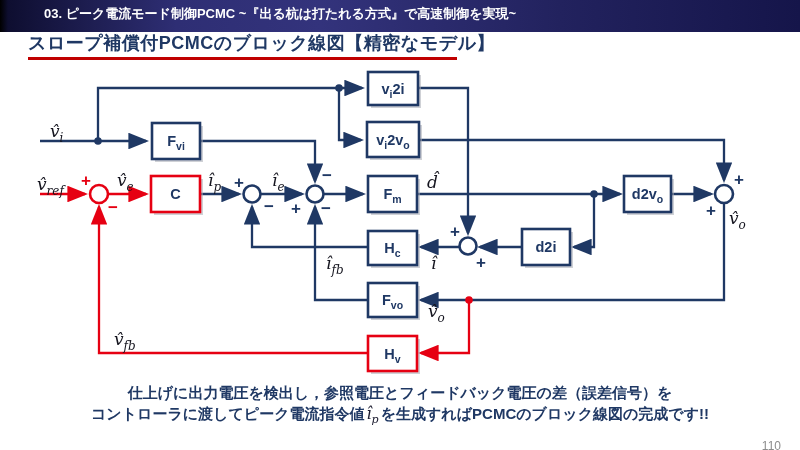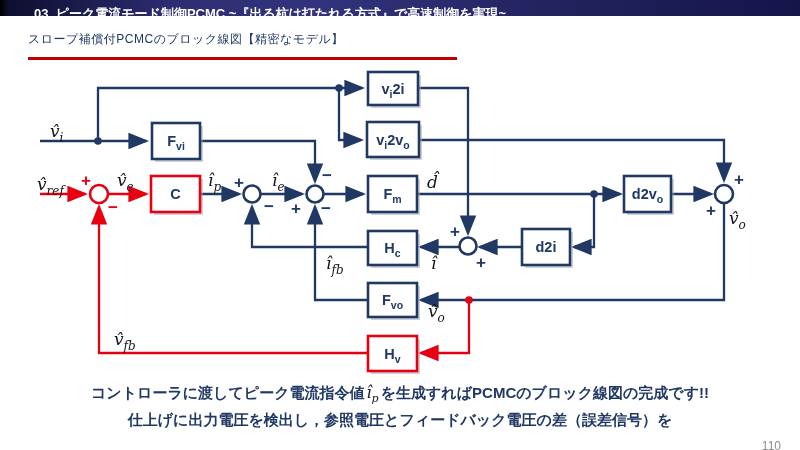--- a/index.html
+++ b/index.html
@@ -1,28 +1,28 @@
 <!DOCTYPE html>
 <html><head>
 <meta charset="utf-8">
 <style>
   html,body{margin:0;padding:0;background:#ffffff;}
   .slide{
     position:relative;width:800px;height:450px;background:#ffffff;overflow:hidden;
     font-family:"Liberation Sans",sans-serif;
   }
   .header-bar{
-    position:absolute;top:0;left:0;width:800px;height:16px;
+    position:absolute;top:0;left:0;width:800px;height:32px;
     background:linear-gradient(90deg,#000000 0%,#0e0e30 1%,#2e2e74 22%,#33337c 40%,#22225e 70%,#15154a 100%);
     color:#ffffff;font-size:13px;font-weight:600;line-height:28px;
-    padding-left:34px;box-sizing:border-box;white-space:nowrap;
+    padding-left:44px;box-sizing:border-box;white-space:nowrap;
   }
   .page-title{
     position:absolute;top:31px;left:28px;
-    color:#1f3864;font-size:12px;font-weight:normal;letter-spacing:0.5px;white-space:nowrap;
+    color:#1f3864;font-size:18px;font-weight:bold;letter-spacing:0.5px;white-space:nowrap;
   }
   .title-underline{
     position:absolute;top:57px;left:28px;width:429px;height:3px;background:#c00000;
   }
   #diagram{position:absolute;top:0;left:0;}
   .footer-note{
     position:absolute;top:382px;left:0;width:800px;text-align:center;
     color:#1f3864;font-weight:bold;font-size:15px;line-height:21px;white-space:nowrap;
   }
   .math-inline{
@@ -133,19 +133,19 @@
       <text x="272" y="186" fill="#15151f" font-size="17" font-style="italic" font-family="&quot;DejaVu Serif&quot;,serif"><tspan>î</tspan><tspan dy="4.5" font-size="12">e</tspan></text>
       <text x="427" y="188" fill="#15151f" font-size="17" font-style="italic" font-family="&quot;DejaVu Serif&quot;,serif"><tspan>d̂</tspan></text>
       <text x="326" y="269" fill="#15151f" font-size="17" font-style="italic" font-family="&quot;DejaVu Serif&quot;,serif"><tspan>î</tspan><tspan dy="4.5" font-size="12">fb</tspan></text>
       <text x="431" y="269" fill="#15151f" font-size="17" font-style="italic" font-family="&quot;DejaVu Serif&quot;,serif"><tspan>î</tspan></text>
       <text x="729" y="224" fill="#15151f" font-size="17" font-style="italic" font-family="&quot;DejaVu Serif&quot;,serif"><tspan>v̂</tspan><tspan dy="4.5" font-size="12">o</tspan></text>
       <text x="428" y="317" fill="#15151f" font-size="17" font-style="italic" font-family="&quot;DejaVu Serif&quot;,serif"><tspan>v̂</tspan><tspan dy="4.5" font-size="12">o</tspan></text>
       <text x="114" y="345" fill="#15151f" font-size="17" font-style="italic" font-family="&quot;DejaVu Serif&quot;,serif"><tspan>v̂</tspan><tspan dy="4.5" font-size="12">fb</tspan></text>
     </svg>
 
   <div class="footer-note">
+    <div>仕上げに出力電圧を検出し，参照電圧とフィードバック電圧の差（誤差信号）を</div>
     <div><span>コントローラに渡してピーク電流指令値</span><span class="math-inline"><span>î</span><sub>p</sub></span><span>を生成すればPCMCのブロック線図の完成です!!</span></div>
-    <div>仕上げに出力電圧を検出し，参照電圧とフィードバック電圧の差（誤差信号）を</div>
   </div>
 
   <div class="page-number">110</div>
 
 </div>
 
 </body></html>

